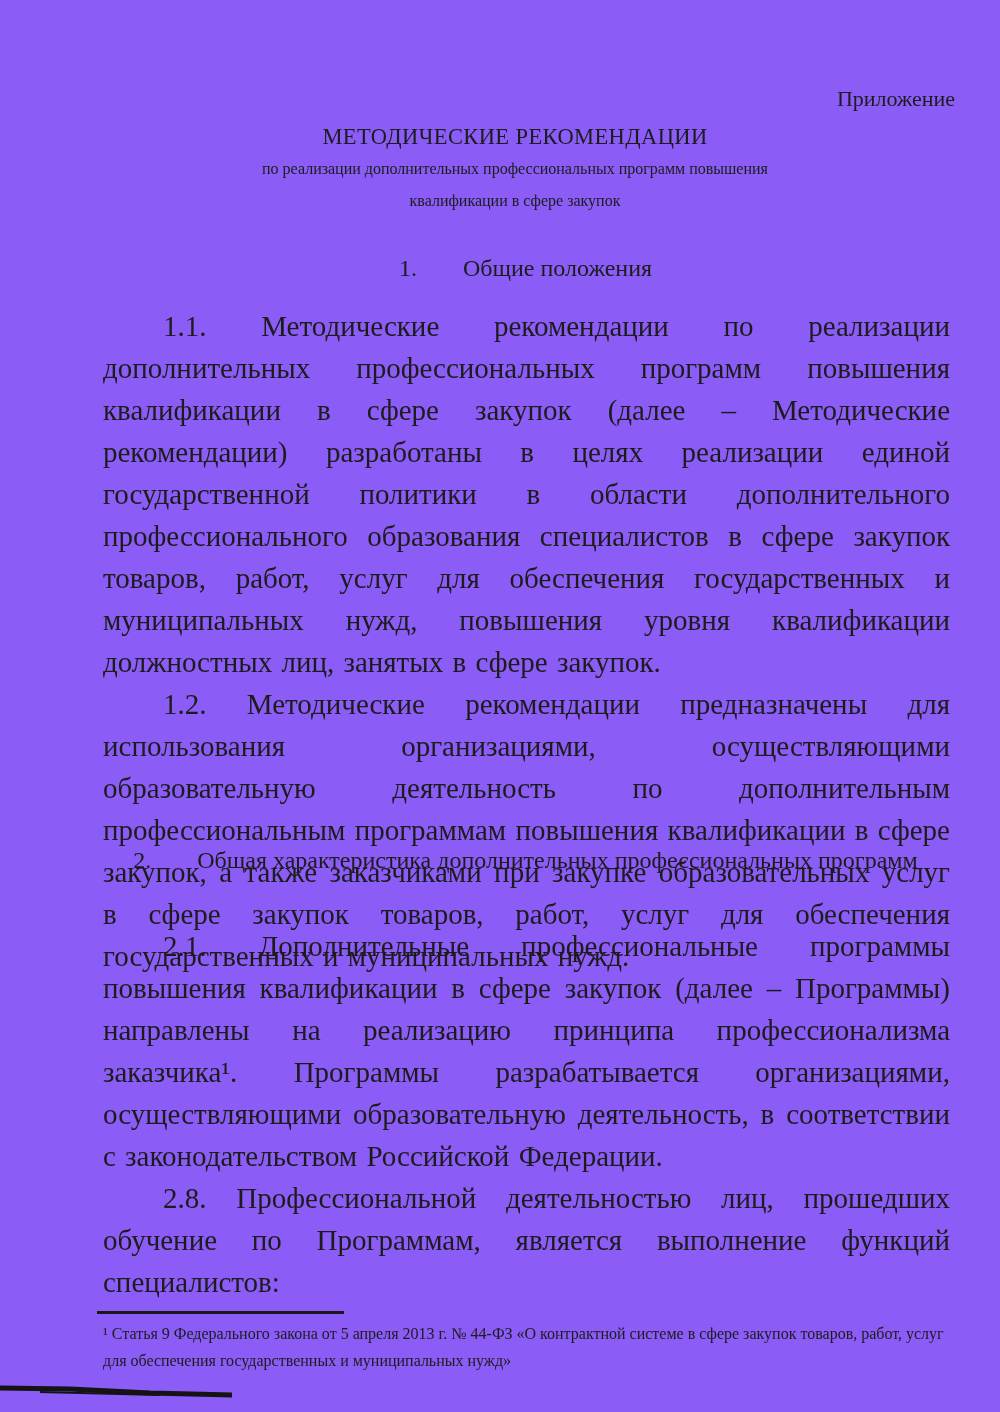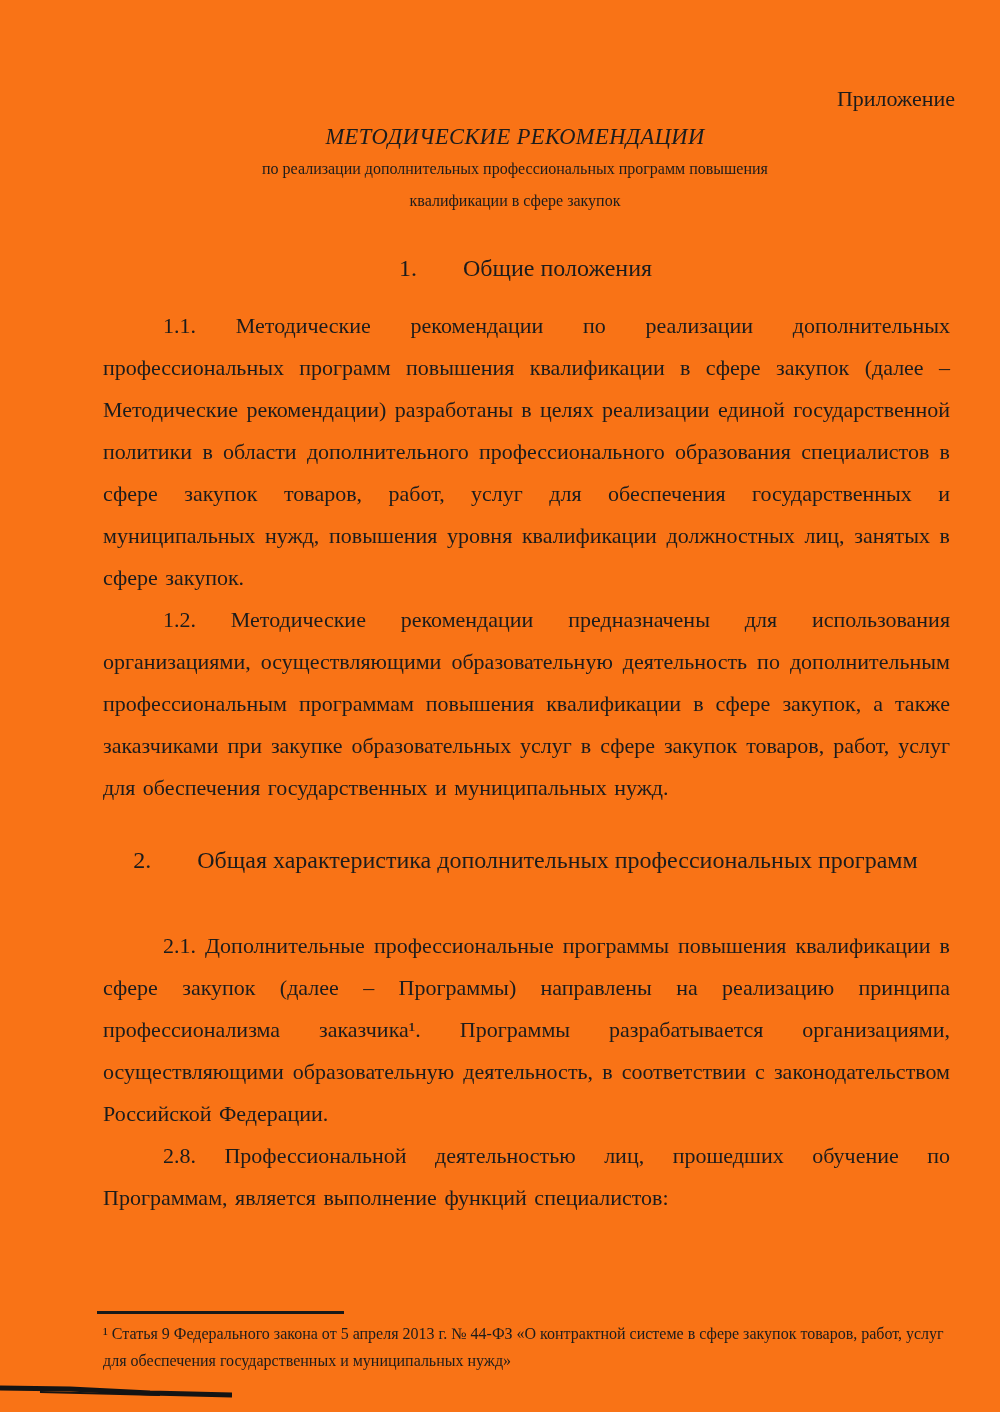--- a/index.html
+++ b/index.html
@@ -6,62 +6,61 @@
   html, body { width: 1000px; height: 1412px; }
   body {
     background: #ffffff;
     font-family: "Liberation Serif", "DejaVu Serif", serif;
     color: #1c1c1c;
   }
   .page {
     position: relative;
     width: 1000px;
     height: 1412px;
-    background: #f97316;
+    background: #8b5cf6;
     overflow: hidden;
   }
   .annotation {
     position: absolute;
     top: 86px;
     right: 45px;
     font-size: 22px;
     line-height: 26px;
   }
   .title-block {
     position: absolute;
     top: 120px;
     left: 80px;
     width: 870px;
     text-align: center;
   }
   .doc-title {
     font-size: 22.5px;
     line-height: 33px;
     letter-spacing: 0.4px;
-    font-style: italic;
   }
   .doc-subtitle {
     font-size: 16px;
     line-height: 32px;
   }
   .heading-center {
     position: absolute;
     left: 103px;
     width: 845px;
     text-align: center;
     font-size: 24px;
   }
   .h1-block { top: 253px; line-height: 30px; }
   .h2-block { top: 843px; line-height: 35px; }
   .hgap { display: inline-block; width: 46px; }
   .body-block {
     position: absolute;
     left: 103px;
     width: 847px;
-    font-size: 22px;
+    font-size: 29px;
     line-height: 42px;
     text-align: justify;
   }
   .body-block-1 { top: 305px; }
   .body-block-2 { top: 925px; }
   .body-block p {
     text-indent: 60px;
     word-spacing: 2px;
   }
   .footnote-rule {

